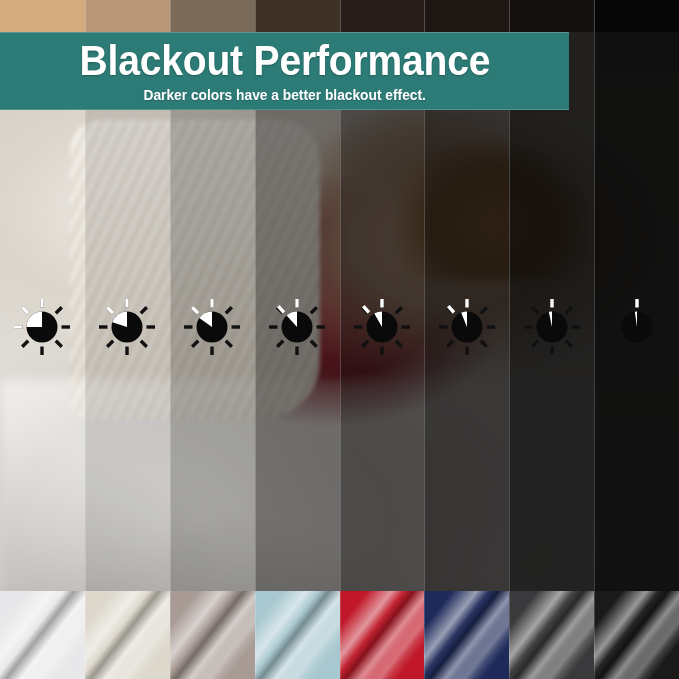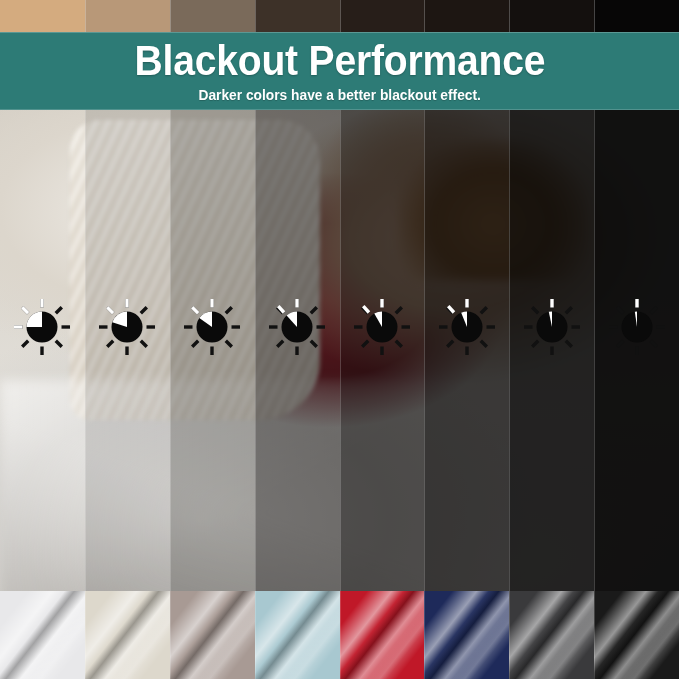--- a/index.html
+++ b/index.html
@@ -53,21 +53,21 @@
   .col{flex:1 1 0;position:relative;}
   .col + .col{box-shadow:inset 1px 0 0 rgba(255,255,255,.20);}
 
   
   .topstrip{position:absolute;left:0;top:0;width:679px;height:32px;display:flex;z-index:6;}
   .topstrip .tsw{flex:1 1 0;height:100%;}
   .topstrip .tsw + .tsw{box-shadow:inset 1px 0 0 rgba(255,255,255,.25);}
 
   
   .banner{
-    position:absolute;left:0;top:32px;width:679px;height:78px;
+    position:absolute;left:0;top:32px;width:569px;height:78px;
     z-index:7;
     display:flex;flex-direction:column;align-items:center;justify-content:center;
     box-shadow:0 1px 0 rgba(255,255,255,.22) inset, 0 -1px 0 rgba(255,255,255,.18) inset;
   }
   .banner .title{
     color:#ffffff;
     font-size:42px;
     font-weight:bold;
     letter-spacing:-.2px;
     line-height:1;

